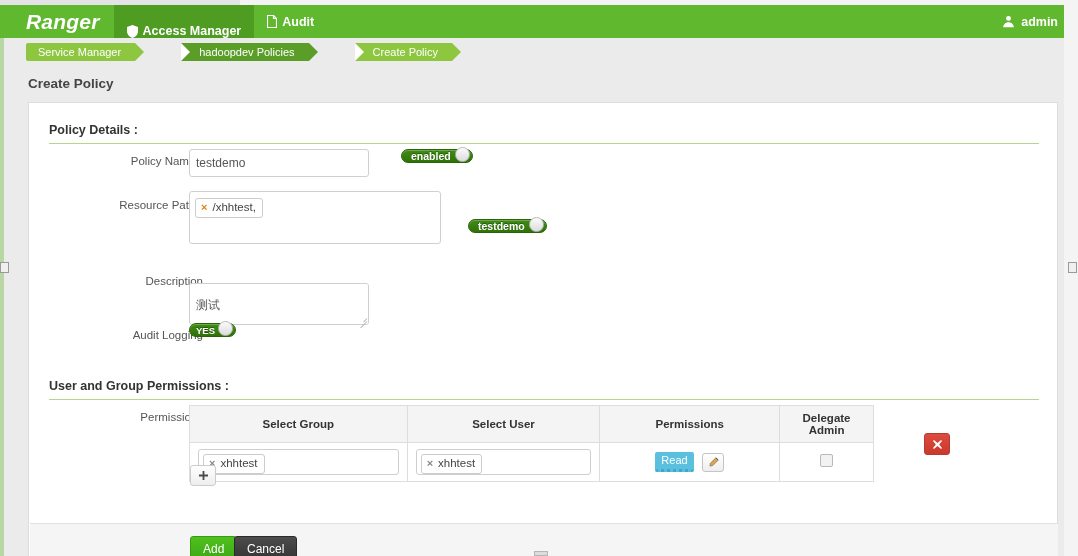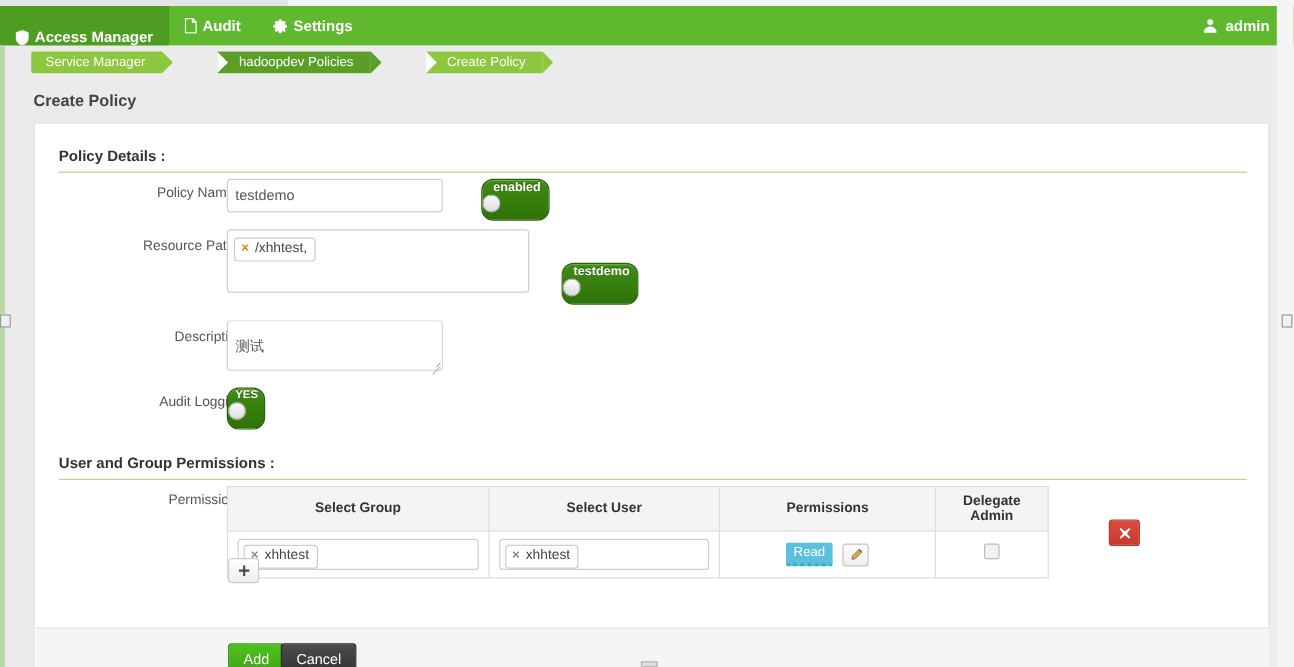--- a/index.html
+++ b/index.html
@@ -146,21 +146,21 @@
     border: 1px solid #cfcfcf;
     border-radius: 3px;
     background: #ffffff;
     font-family: "Liberation Sans", sans-serif;
     font-size: 12px;
     color: #555555;
     padding: 13px 6px;
     outline: none;
   }
   textarea.f-input { resize: none; }
-  .ta-wrap { position: absolute; }
+  .ta-wrap { position: absolute; margin-top: 16px; }
   .ta-grip {
     position: absolute; right: 2px; bottom: 2px;
     width: 9px; height: 9px;
     pointer-events: none;
   }
   .ta-grip i {
     position: absolute; right: 0;
     height: 1px; background: #b6b6b6;
     transform: rotate(-45deg);
     transform-origin: right center;
@@ -189,29 +189,28 @@
     font-size: 11px; font-weight: bold;
     line-height: 1;
     cursor: pointer;
   }
   .tok-x.orange { color: #e08214; }
   .tok-x.gray { color: #888888; }
 
   
   .toggle {
     position: absolute;
-    height: 35px;
+    height: 14px;
     border-radius: 10px;
     background: linear-gradient(#3f8c14, #2f7209);
     border: 1px solid #2a6208;
-    display: inline-flex; align-items: flex-start;
+    display: inline-flex; align-items: flex-end;
     padding: 0 2px 0 0;
     cursor: pointer;
     box-shadow: inset 0 1px 0 rgba(255,255,255,0.25);
-    flex-direction: column;
   }
   .toggle .t-text {
     color: #ffffff;
     font-size: 10.5px;
     font-weight: bold;
     padding: 0 4px 0 9px;
     text-shadow: 0 -1px 0 rgba(0,0,0,0.35);
     white-space: nowrap;
   }
   .toggle .t-knob {
@@ -356,48 +355,41 @@
 </style>
 </head>
 <body>
 
 <div id="page">
 
   <div class="top-strip"></div>
   <div class="top-strip-right"></div>
 
   <div class="navbar">
+    <div class="brand">Ranger</div>
 
     <div class="nav-item active">
       <span class="nav-ico">
         <svg width="11" height="13" viewBox="0 0 11 13">
             <path d="M5.5 0L11 2v4.2C11 9.4 8.6 12 5.5 13 2.4 12 0 9.4 0 6.2V2z" fill="#ffffff"></path>
           </svg>
       </span>
       <span>Access Manager</span>
     </div>
 
     <div class="nav-item">
       <span class="nav-ico">
         <svg width="10" height="13" viewBox="0 0 10 13">
             <path d="M0.5 0.5h6L9.5 3.5v9H0.5z" fill="none" stroke="#ffffff" stroke-width="1.2"></path>
             <path d="M6.5 0.5V3.5h3" fill="none" stroke="#ffffff" stroke-width="1.2"></path>
           </svg>
       </span>
       <span>Audit</span>
     </div>
 
-    <div class="nav-item">
-      <span class="nav-ico">
-        <svg width="13" height="13" viewBox="0 0 16 16">
-            <path fill="#ffffff" d="M8 5a3 3 0 100 6 3 3 0 000-6zm7 2.2l-1.7-.3a5.6 5.6 0 00-.5-1.2l1-1.4-1.6-1.6-1.4 1a5.6 5.6 0 00-1.2-.5L9.3 1.5H6.7l-.3 1.7a5.6 5.6 0 00-1.2.5l-1.4-1L2.2 4.3l1 1.4a5.6 5.6 0 00-.5 1.2l-1.7.3v2.6l1.7.3c.12.42.29.82.5 1.2l-1 1.4 1.6 1.6 1.4-1c.38.21.78.38 1.2.5l.3 1.7h2.6l.3-1.7c.42-.12.82-.29 1.2-.5l1.4 1 1.6-1.6-1-1.4c.21-.38.38-.78.5-1.2l1.7-.3z"></path>
-          </svg>
-      </span>
-      <span>Settings</span>
-    </div>
 
     <div class="nav-spacer"></div>
 
     <div class="nav-user">
       <span class="nav-ico">
         <svg width="13" height="13" viewBox="0 0 16 16">
             <circle cx="8" cy="4.2" r="3" fill="#ffffff"></circle>
             <path d="M1.5 15c0-3.6 2.9-6.2 6.5-6.2S14.5 11.4 14.5 15z" fill="#ffffff"></path>
           </svg>
       </span>

